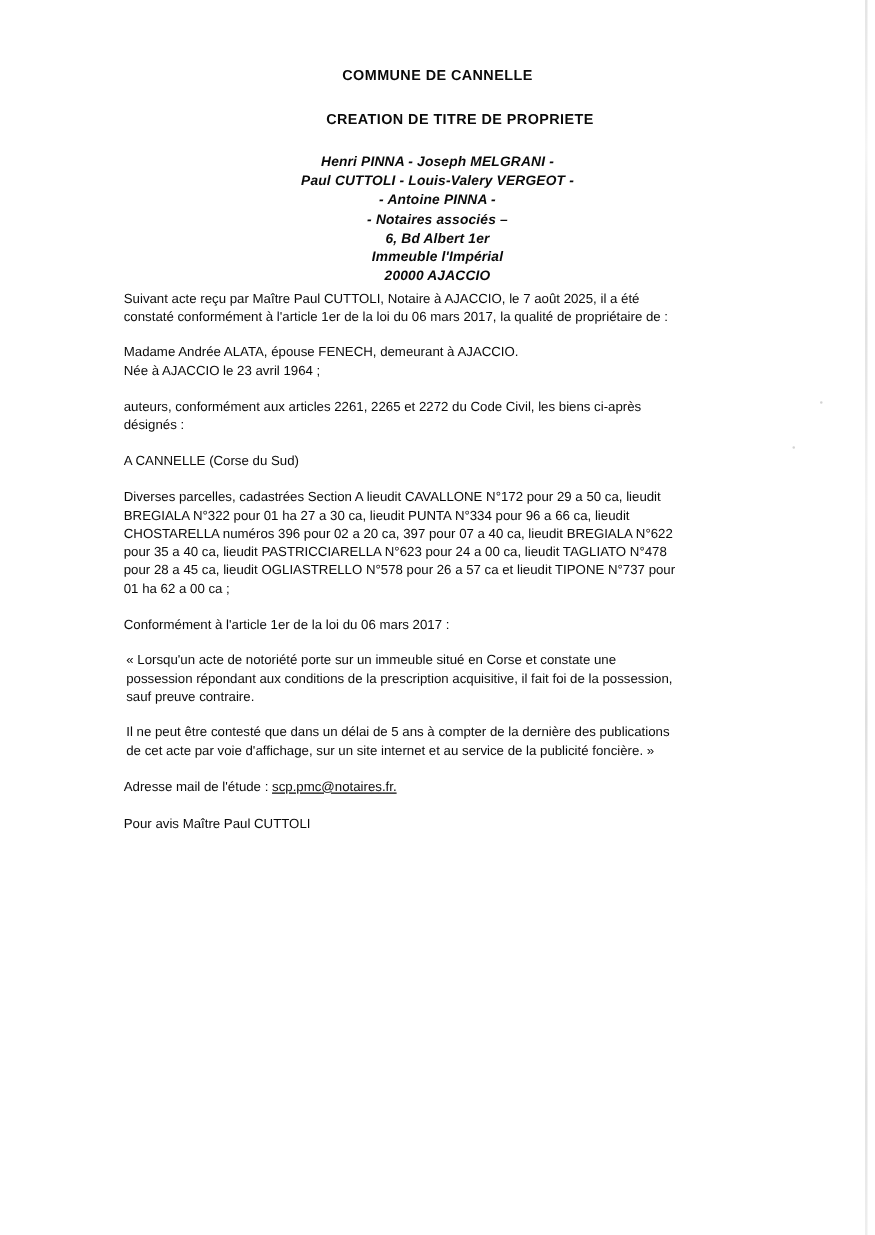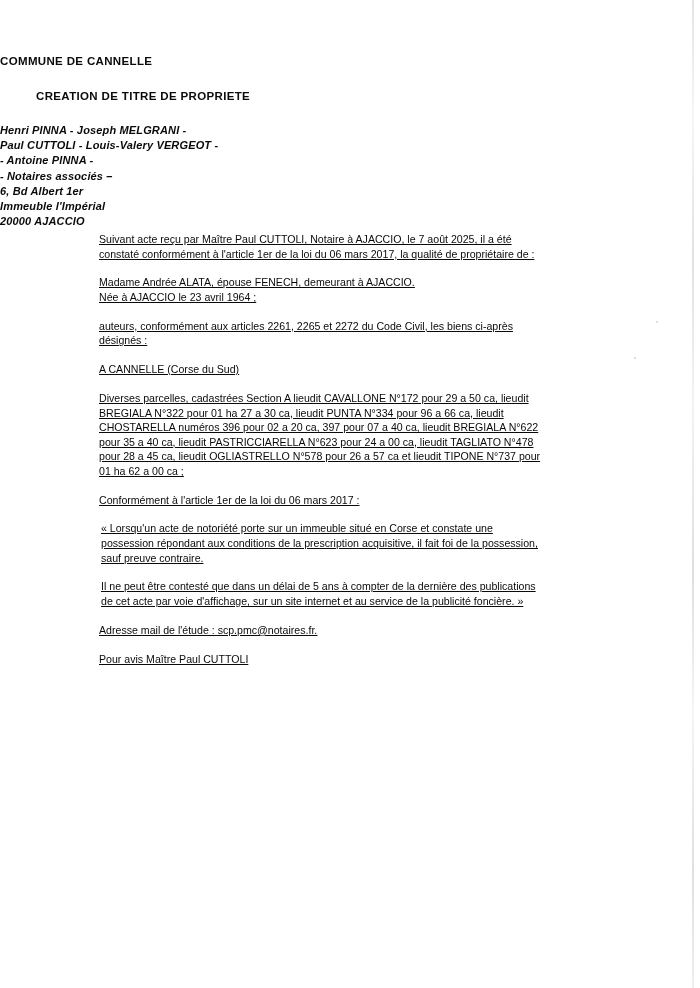--- a/index.html
+++ b/index.html
@@ -43,20 +43,21 @@
     border-radius: 50%;
     pointer-events: none;
   }
 
   
   .header {
     position: absolute;
     top: 54px;
     left: 0;
     width: 700px;
+    text-align: center;
   }
   .title-main {
     font-size: 11.5px;
     font-weight: bold;
     letter-spacing: 0.35px;
     line-height: 14px;
   }
   .title-sub {
     font-size: 11.5px;
     font-weight: bold;
@@ -79,21 +80,20 @@
     position: absolute;
     top: 232px;
     left: 99px;
     width: 500px;
     font-size: 10.6px;
     line-height: 14.6px;
     text-align: left;
   }
   .para {
     margin: 0 0 14.2px 0;
-    text-decoration: underline;
   }
   .para.quote { margin-left: 2px; }
   .para.last { margin-bottom: 0; }
   .para .ln { display: block; }
 
   a.mail-link {
     color: #0a0a0a;
     text-decoration: underline;
   }
 </style>

